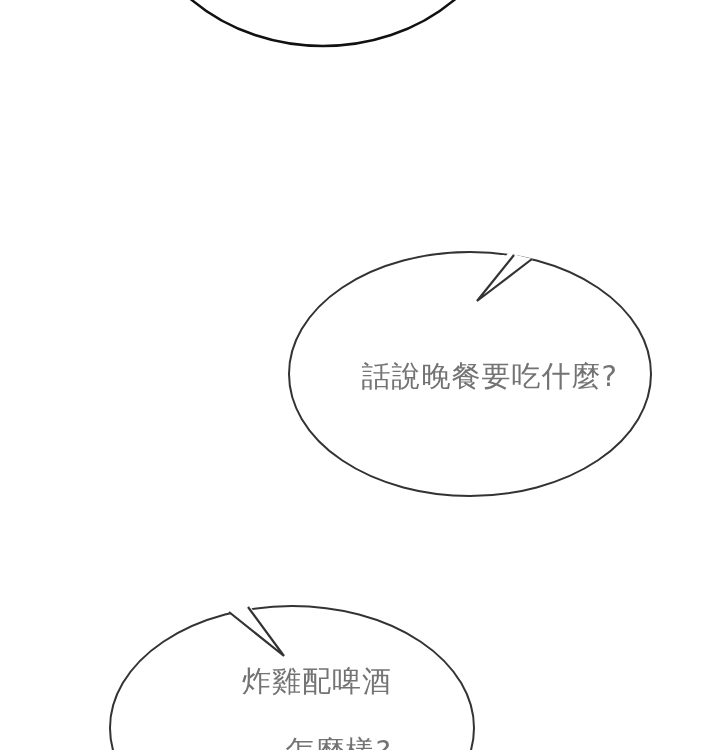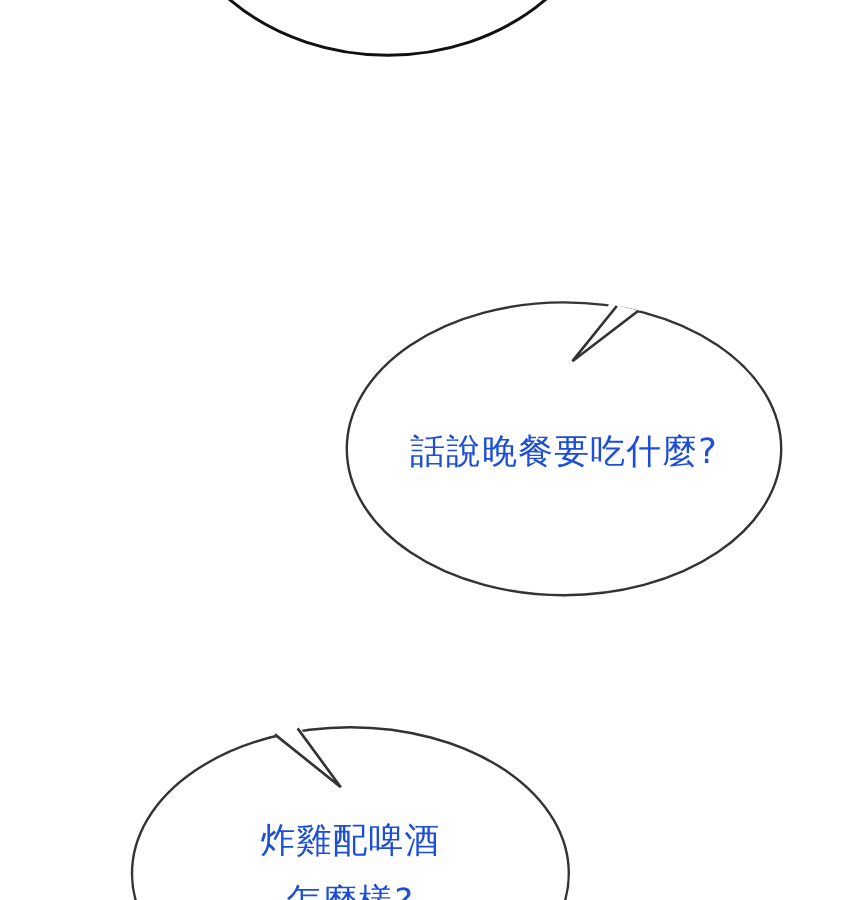--- a/index.html
+++ b/index.html
@@ -1,18 +1,18 @@
 <!DOCTYPE html>
 <html><head>
   <meta charset="utf-8">
   <style>
     html, body { margin: 0; padding: 0; background: #ffffff; }
     body { width: 720px; height: 750px; overflow: hidden; position: relative; font-family: "DejaVu Sans", sans-serif; }
     svg.panel { position: absolute; left: 0; top: 0; }
-    .bubble-text { position: absolute; color: #1d4ed8; font-size: 29px; letter-spacing: 1px; white-space: nowrap; text-align: center; line-height: 40px; }
+    .bubble-text { position: absolute; color: #737373; font-size: 29px; letter-spacing: 1px; white-space: nowrap; text-align: right; line-height: 40px; }
   </style>
 </head>
 <body>
 
 <svg class="panel" width="720" height="750" viewBox="0 0 720 750">
 
   <ellipse cx="323" cy="-110" rx="185" ry="156" fill="#fff" stroke="#111" stroke-width="2.5"></ellipse>
 
   <g>
     <ellipse cx="470" cy="374" rx="181" ry="122" fill="#fff" stroke="#333" stroke-width="2"></ellipse>
@@ -22,14 +22,14 @@
 
   <g>
     <ellipse cx="292" cy="728" rx="182" ry="122" fill="#fff" stroke="#333" stroke-width="2"></ellipse>
     <polygon points="228,612 284,656 250,606" fill="#fff" stroke="none"></polygon>
     <polyline points="229,612 284,656 248,607" fill="none" stroke="#333" stroke-width="2.2" stroke-linejoin="miter"></polyline>
   </g>
 </svg>
 
 <div class="bubble-text" style="left:322px; top:356px; width:296px;">話說晚餐要吃什麼?</div>
 
-<div class="bubble-text" style="left:192px; top:680px; width:200px;">炸雞配啤酒</div>
+<div class="bubble-text" style="left:192px; top:661px; width:200px;font-family:Liberation Serif, serif;">炸雞配啤酒</div>
 <div class="bubble-text" style="left:192px; top:731px; width:200px;">怎麼樣?</div>
 
 </body></html>

